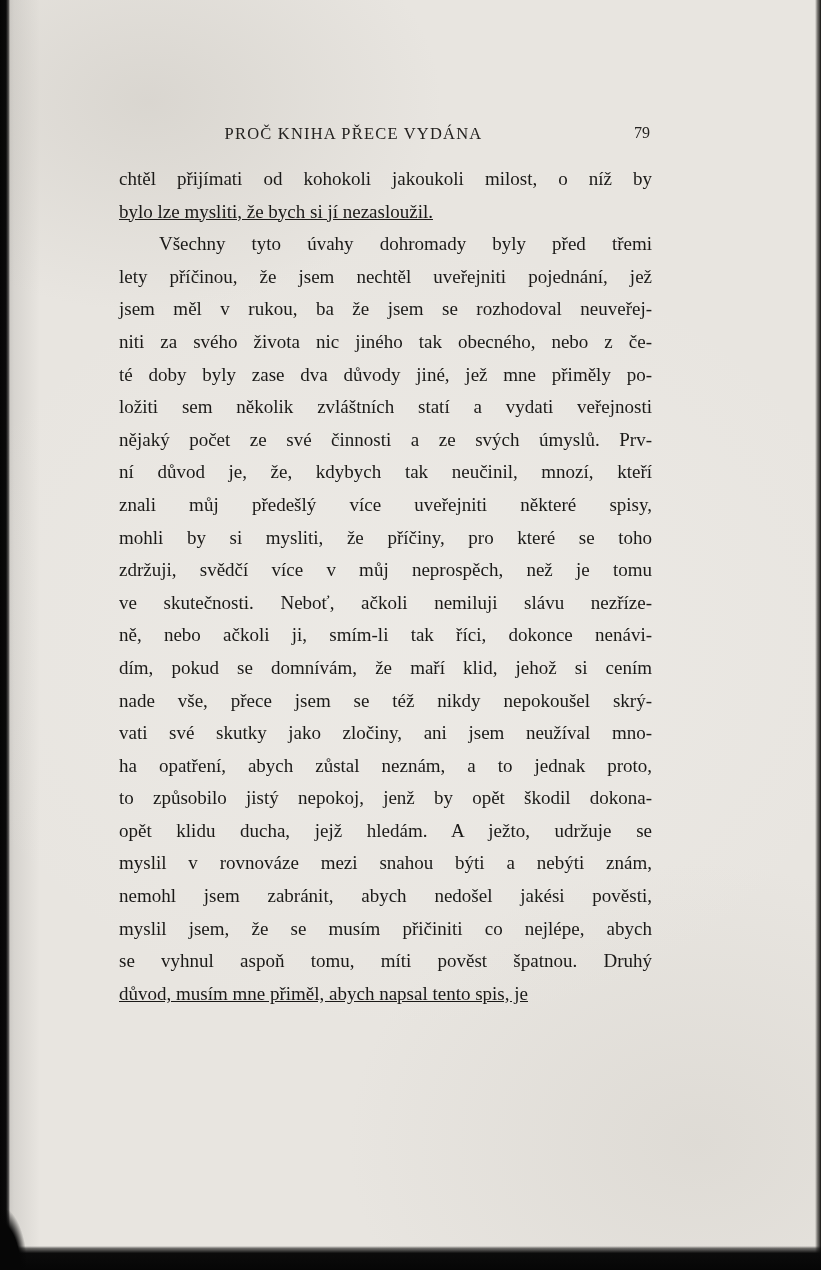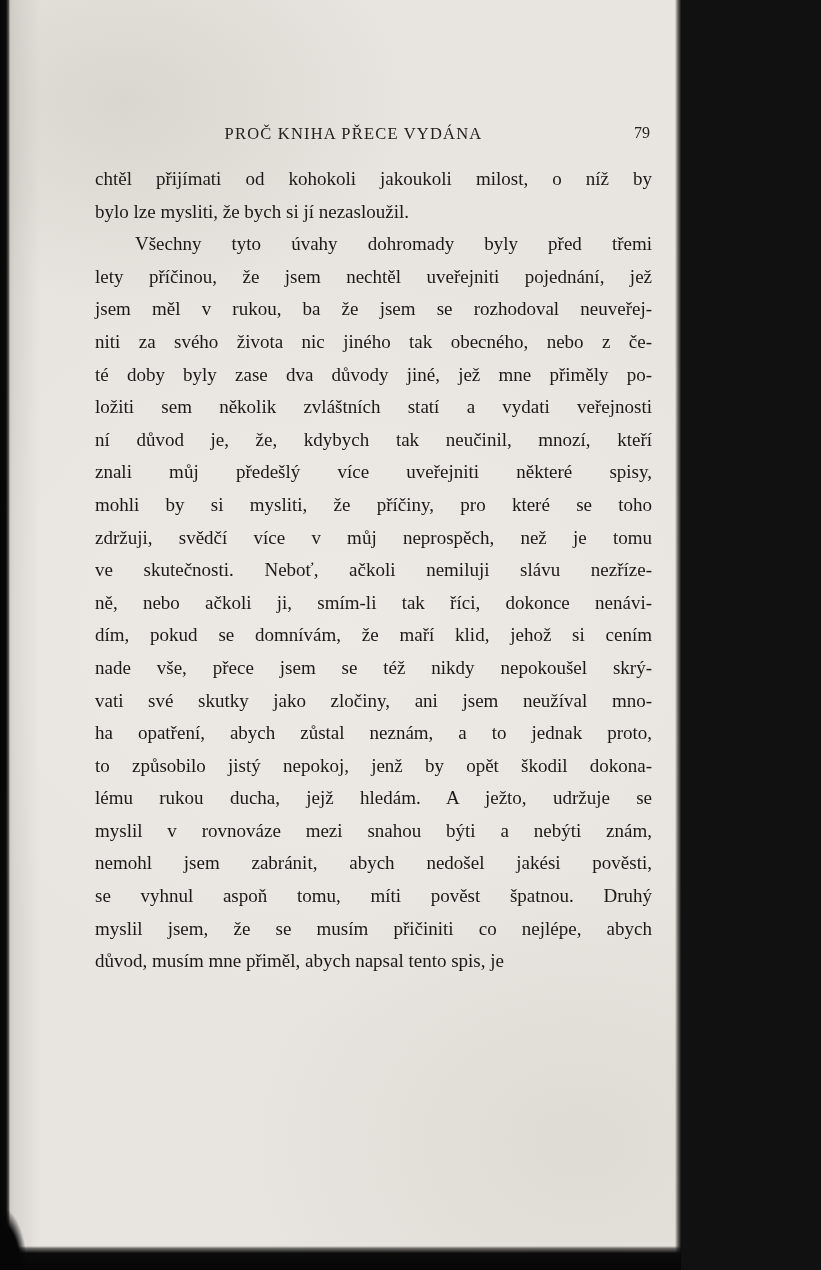--- a/index.html
+++ b/index.html
@@ -2,21 +2,21 @@
 <html><head>
 <meta charset="utf-8">
 <style>
   html, body {
     margin: 0;
     padding: 0;
     background: #111;
   }
   .page {
     position: relative;
-    width: 681px;
+    width: 821px;
     height: 1270px;
     overflow: hidden;
     background:
       radial-gradient(ellipse 420px 300px at 18% 8%, rgba(190,186,178,0.35), rgba(190,186,178,0) 70%),
       radial-gradient(ellipse 500px 400px at 85% 90%, rgba(200,196,188,0.30), rgba(200,196,188,0) 70%),
       radial-gradient(ellipse 600px 500px at 50% 50%, rgba(240,238,234,0.5), rgba(240,238,234,0) 80%),
       linear-gradient(90deg, rgba(60,58,55,0.28) 0px, rgba(60,58,55,0.10) 14px, rgba(60,58,55,0) 40px),
       #e8e5e0;
     font-family: "Liberation Serif", "DejaVu Serif", serif;
     color: #1c1b19;
@@ -73,23 +73,25 @@
     top: 163px;
     width: 557px;
     font-size: 19px;
     line-height: 32.6px;
     color: #1b1a18;
   }
   .line {
     text-align: justify;
     text-align-last: justify;
     white-space: normal;
+    margin-left: 24px;
   }
   .line.last {
     text-align-last: left;
+    text-decoration: underline;
   }
   .line.indent {
     text-indent: 40px;
   }
 </style>
 </head>
 <body>
 
 <div class="page">
   <div class="scan-edge-left"></div>
@@ -104,31 +106,32 @@
 
   <div class="body-text">
       <div class="line">chtěl přijímati od kohokoli jakoukoli milost, o níž by</div>
       <div class="line last">bylo lze mysliti, že bych si jí nezasloužil.</div>
       <div class="line indent">Všechny tyto úvahy dohromady byly před třemi</div>
       <div class="line">lety příčinou, že jsem nechtěl uveřejniti pojednání, jež</div>
       <div class="line">jsem měl v rukou, ba že jsem se rozhodoval neuveřej-</div>
       <div class="line">niti za svého života nic jiného tak obecného, nebo z če-</div>
       <div class="line">té doby byly zase dva důvody jiné, jež mne přiměly po-</div>
       <div class="line">ložiti sem několik zvláštních statí a vydati veřejnosti</div>
+      <div class="line">nějaký počet ze své činnosti a ze svých úmyslů. Prv-</div>
       <div class="line">ní důvod je, že, kdybych tak neučinil, mnozí, kteří</div>
       <div class="line">znali můj předešlý více uveřejniti některé spisy,</div>
       <div class="line">mohli by si mysliti, že příčiny, pro které se toho</div>
       <div class="line">zdržuji, svědčí více v můj neprospěch, než je tomu</div>
       <div class="line">ve skutečnosti. Neboť, ačkoli nemiluji slávu nezříze-</div>
       <div class="line">ně, nebo ačkoli ji, smím-li tak říci, dokonce nenávi-</div>
       <div class="line">dím, pokud se domnívám, že maří klid, jehož si cením</div>
       <div class="line">nade vše, přece jsem se též nikdy nepokoušel skrý-</div>
       <div class="line">vati své skutky jako zločiny, ani jsem neužíval mno-</div>
       <div class="line">ha opatření, abych zůstal neznám, a to jednak proto,</div>
       <div class="line">to způsobilo jistý nepokoj, jenž by opět škodil dokona-</div>
-      <div class="line">lému rukou ducha, jejž hledám.  A ježto, udržuje se</div>
+      <div class="line">opět klidu ducha, jejž hledám.  A ježto, udržuje se</div>
       <div class="line">myslil v rovnováze mezi snahou býti a nebýti znám,</div>
       <div class="line">nemohl jsem zabránit, abych nedošel jakési pověsti,</div>
+      <div class="line">myslil jsem, že se musím přičiniti co nejlépe, abych</div>
       <div class="line">se vyhnul aspoň tomu, míti pověst špatnou. Druhý</div>
-      <div class="line">myslil jsem, že se musím přičiniti co nejlépe, abych</div>
       <div class="line last">důvod, musím mne přiměl, abych napsal tento spis, je</div>
     </div>
 </div>
 
 </body></html>

